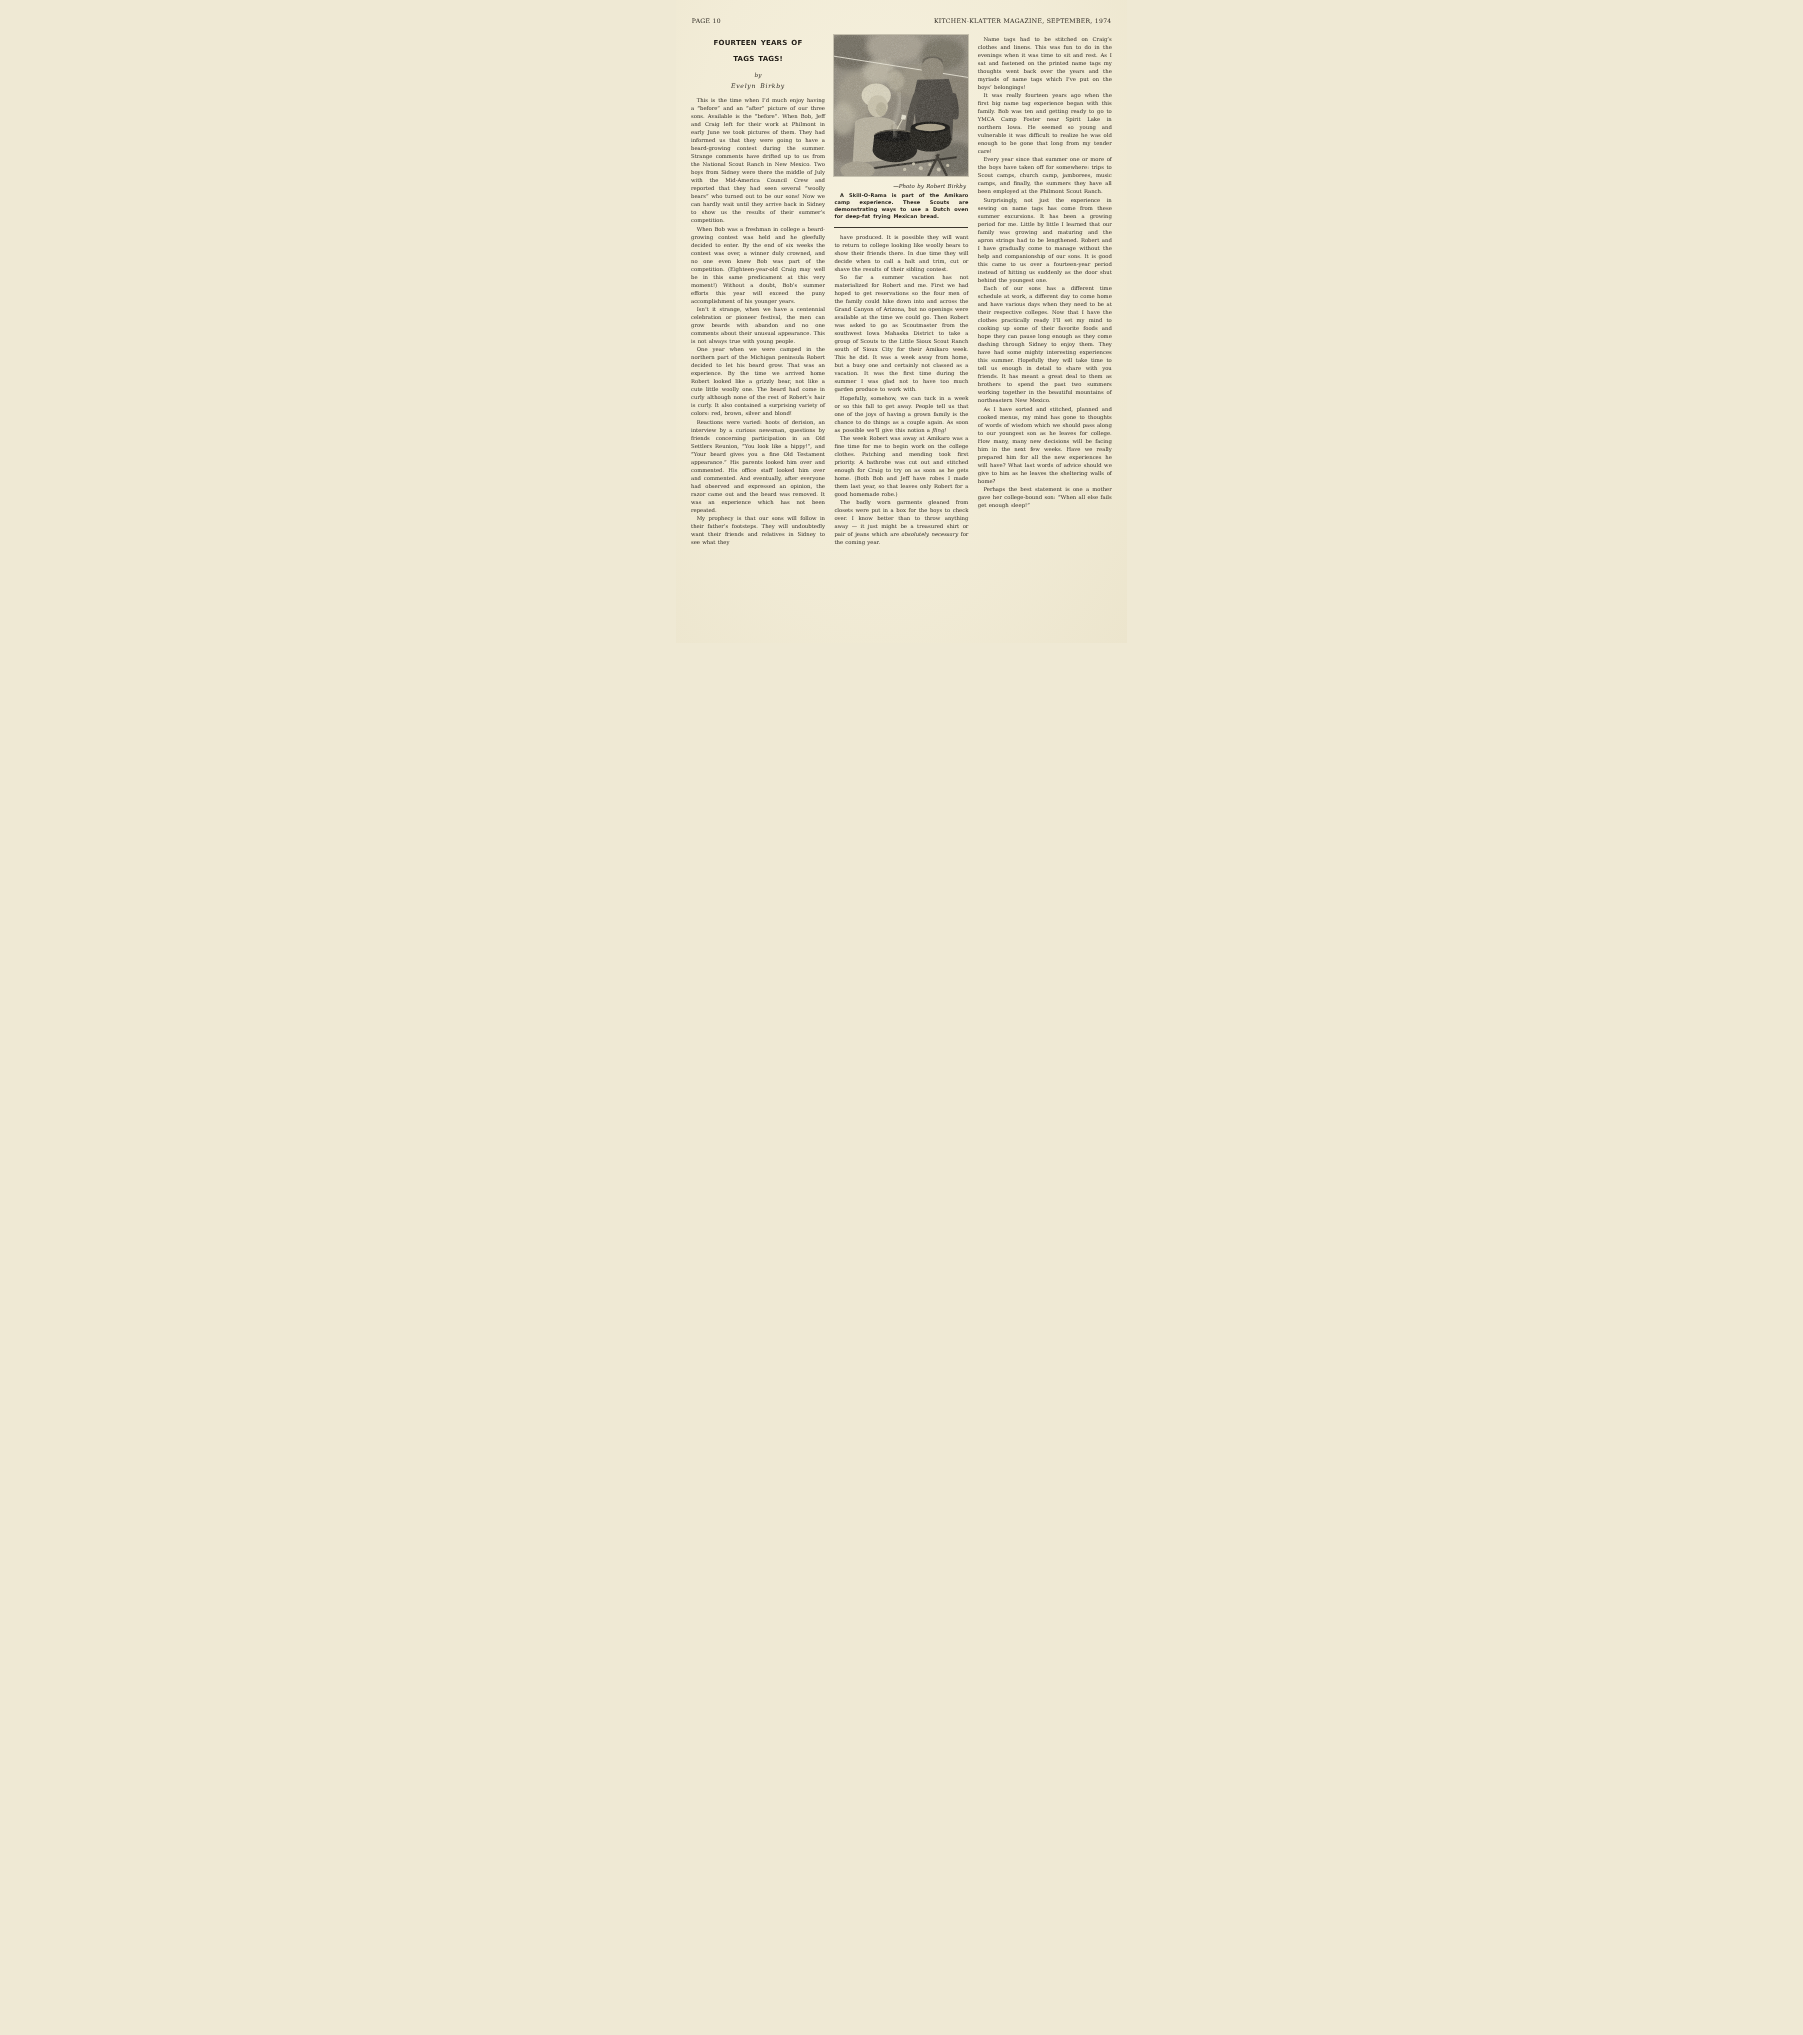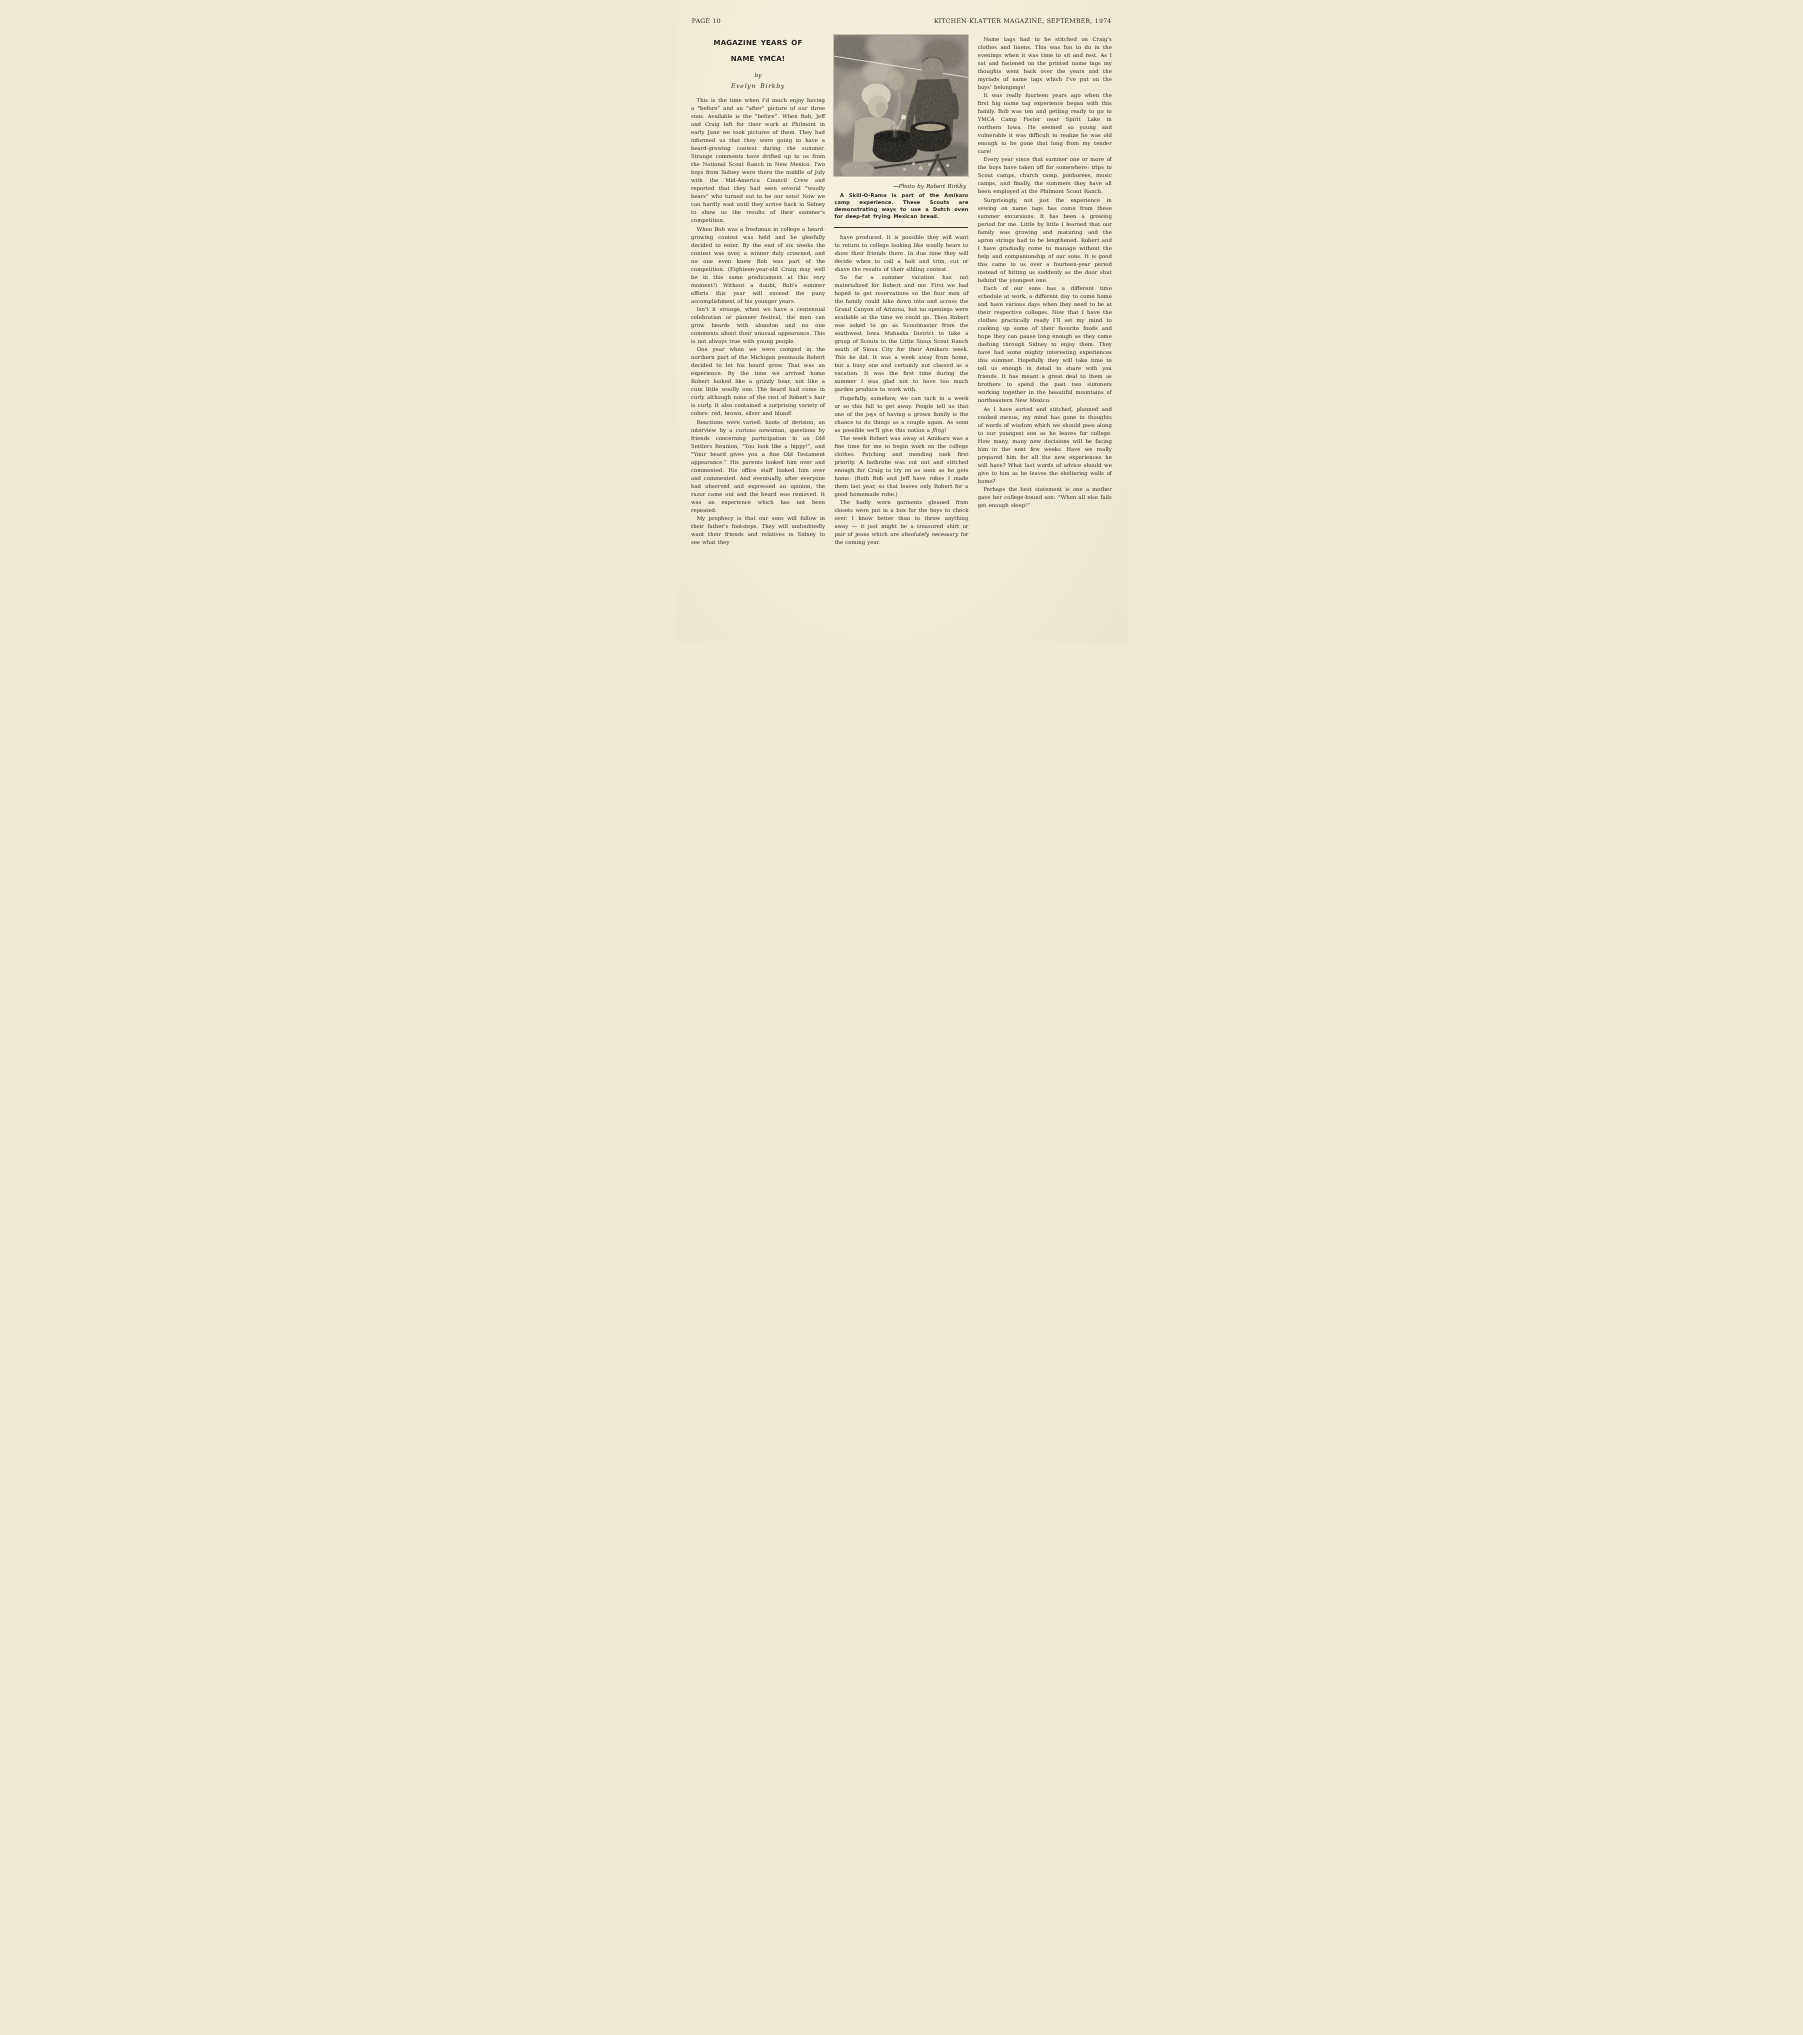--- a/index.html
+++ b/index.html
@@ -81,22 +81,22 @@
 
   <header class="page-header">
     <span>PAGE 10</span>
     <span>KITCHEN-KLATTER MAGAZINE, SEPTEMBER, 1974</span>
   </header>
 
   <div class="content">
 
     <div class="col">
       <h1 class="title">
-        <span>MAGAZINE YEARS OF</span><br>
-        <span>NAME YMCA!</span>
+        <span>FOURTEEN YEARS OF</span><br>
+        <span>TAGS TAGS!</span>
       </h1>
       <p class="para byline">by</p>
       <p class="para author">Evelyn Birkby</p>
 
       <p class="para">This is the time when I’d much enjoy having a “before” and an “after” picture of our three sons. Available is the “before”. When Bob, Jeff and Craig left for their work at Philmont in early June we took pictures of them. They had informed us that they were going to have a beard-growing contest during the summer. Strange comments have drifted up to us from the National Scout Ranch in New Mexico. Two boys from Sidney were there the middle of July with the Mid-America Council Crew and reported that they had seen several “woolly bears” who turned out to be our sons! Now we can hardly wait until they arrive back in Sidney to show us the results of their summer’s competition.</p>
       <p class="para">When Bob was a freshman in college a beard-growing contest was held and he gleefully decided to enter. By the end of six weeks the contest was over, a winner duly crowned, and no one even knew Bob was part of the competition. (Eighteen-year-old Craig may well be in this same predicament at this very moment!) Without a doubt, Bob’s summer efforts this year will exceed the puny accomplishment of his younger years.</p>
       <p class="para">Isn’t it strange, when we have a centennial celebration or pioneer festival, the men can grow beards with abandon and no one comments about their unusual appearance. This is not always true with young people.</p>
       <p class="para">One year when we were camped in the northern part of the Michigan peninsula Robert decided to let his beard grow. That was an experience. By the time we arrived home Robert looked like a grizzly bear, not like a cute little woolly one. The beard had come in curly although none of the rest of Robert’s hair is curly. It also contained a surprising variety of colors: red, brown, silver and blond!</p>
       <p class="para">Reactions were varied: hoots of derision, an interview by a curious newsman, questions by friends concerning participation in an Old Settlers Reunion, “You look like a hippy!”, and “Your beard gives you a fine Old Testament appearance.” His parents looked him over and commented. His office staff looked him over and commented. And eventually, after everyone had observed and expressed an opinion, the razor came out and the beard was removed. It was an experience which has not been repeated.</p>
       <p class="para">My prophecy is that our sons will follow in their father’s footsteps. They will undoubtedly want their friends and relatives in Sidney to see what they</p>

